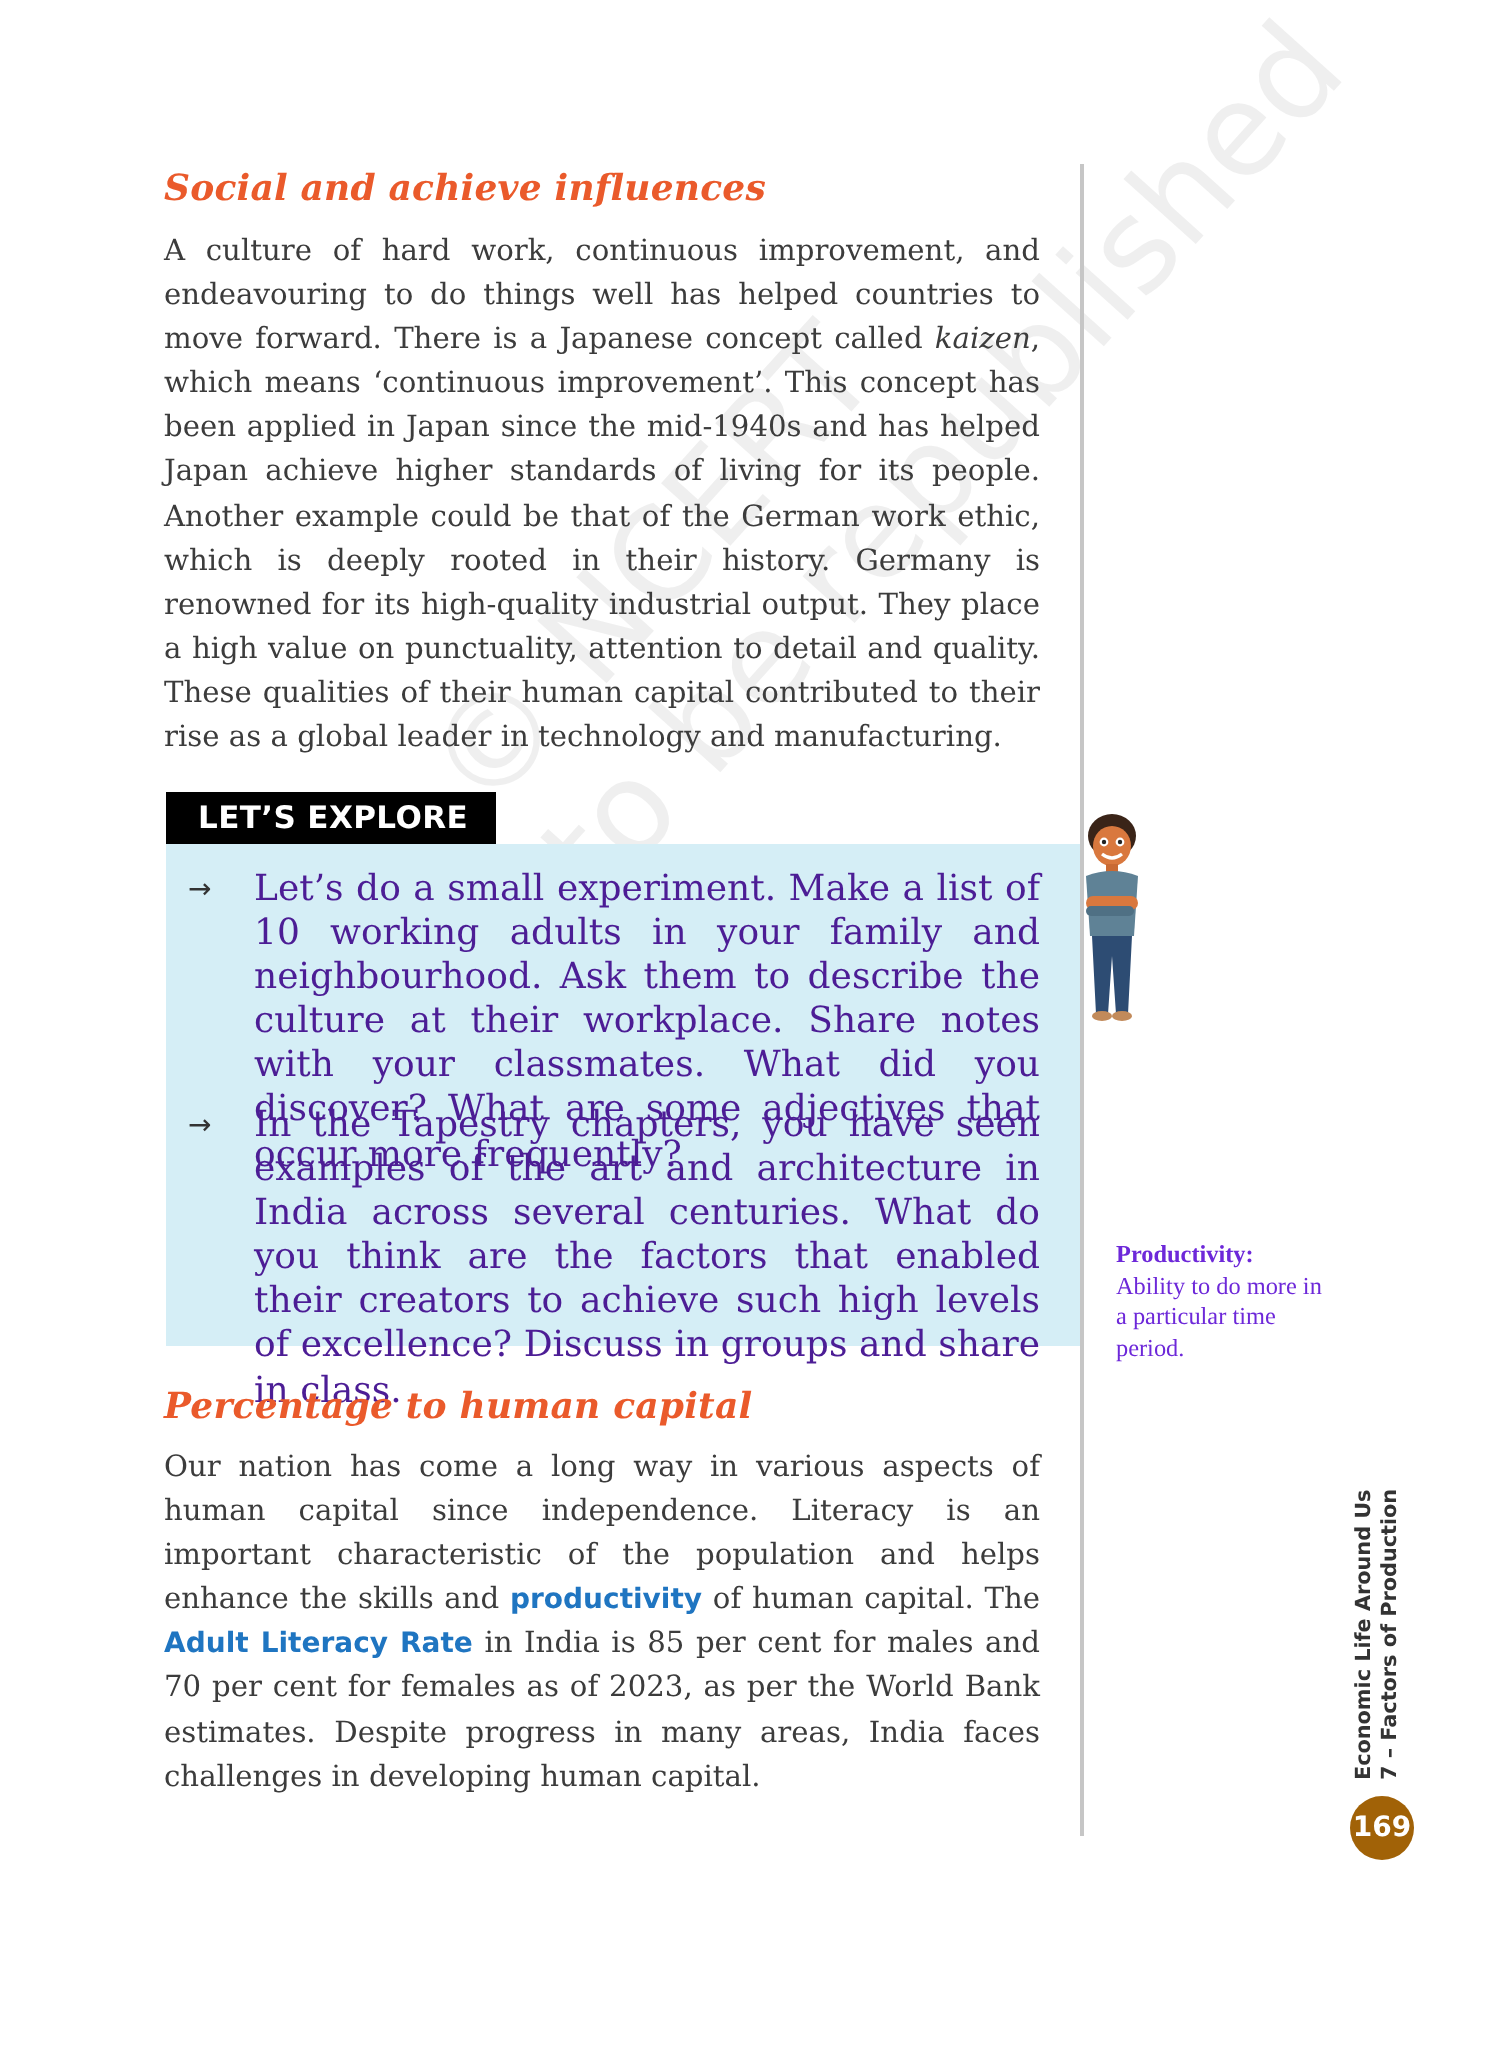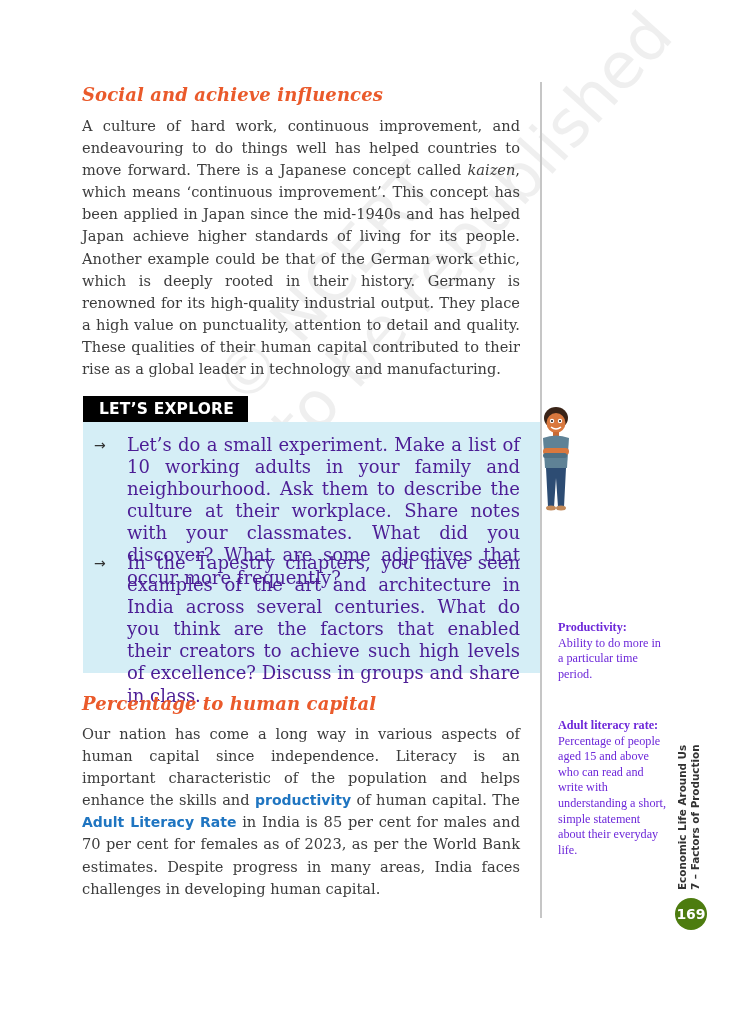--- a/index.html
+++ b/index.html
@@ -110,21 +110,21 @@
       font-size: 10.4px;
       line-height: 12.6px;
       color: #333;
       white-space: nowrap;
     }
     .page-num {
       position: absolute;
       left: 675px; top: 898px;
       width: 32px; height: 32px;
       border-radius: 50%;
-      background: #4d7c0f;
+      background: #a16207;
       color: #fff;
       font-family: "DejaVu Sans", "Liberation Sans", sans-serif;
       font-weight: bold;
       font-size: 14px;
       line-height: 32px;
       text-align: center;
     }
 
     .boy {
       position: absolute;
@@ -190,21 +190,20 @@
     <rect x="7" y="44" width="26" height="7" rx="3.5" fill="#d9783e"></rect>
     <rect x="7" y="49" width="24" height="5" rx="2.5" fill="#4f7084"></rect>
 
     <path d="M10 64 L30 64 L28 103 L22 103 L20 74 L18 103 L12 103 Z" fill="#2d4c73"></path>
 
     <ellipse cx="15" cy="104" rx="5" ry="2.5" fill="#c28a5a"></ellipse>
     <ellipse cx="25" cy="104" rx="5" ry="2.5" fill="#c28a5a"></ellipse>
   </svg>
 
   <p class="gloss" style="top:620px;"><b>Productivity:</b><br><span>Ability to do more in a particular time period.</span></p>
-  <p class="gloss" style="top:718px;"><b>Adult literacy rate:</b> <span>Percentage of people aged 15 and above who can read and write with understanding a short, simple statement about their everyday life.</span></p>
 
   <div class="side-text">
     <div>Economic Life Around Us</div>
     <div>7 – Factors of Production</div>
   </div>
 
   <div class="page-num">169</div>
 </div>
 
 </body></html>

